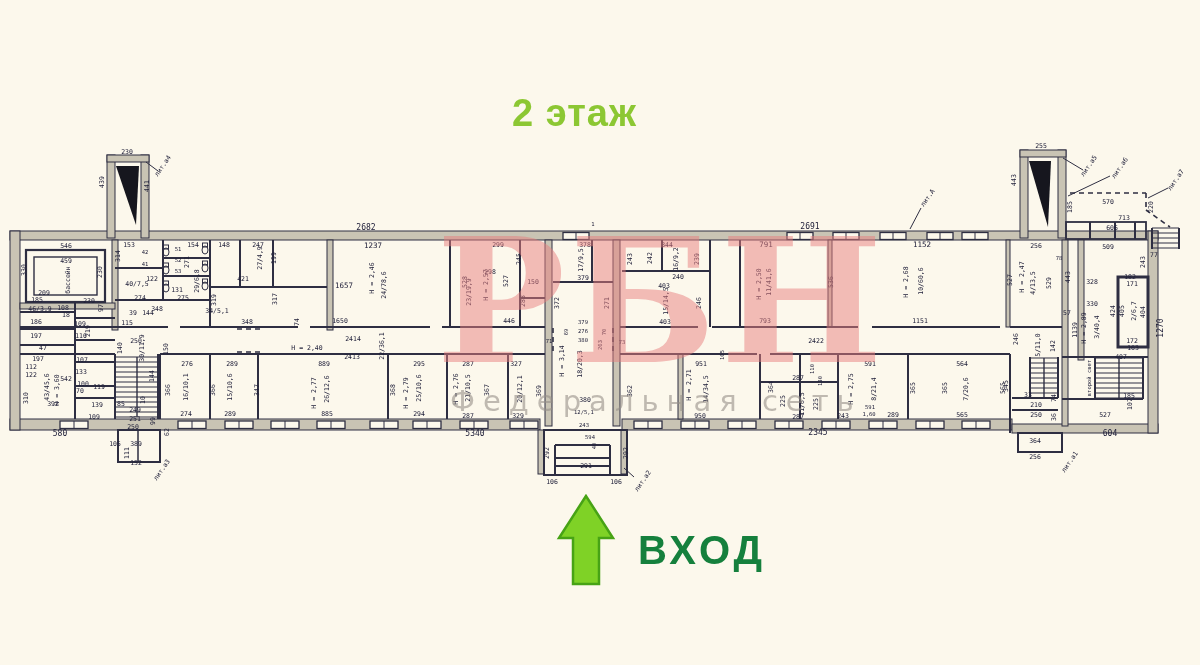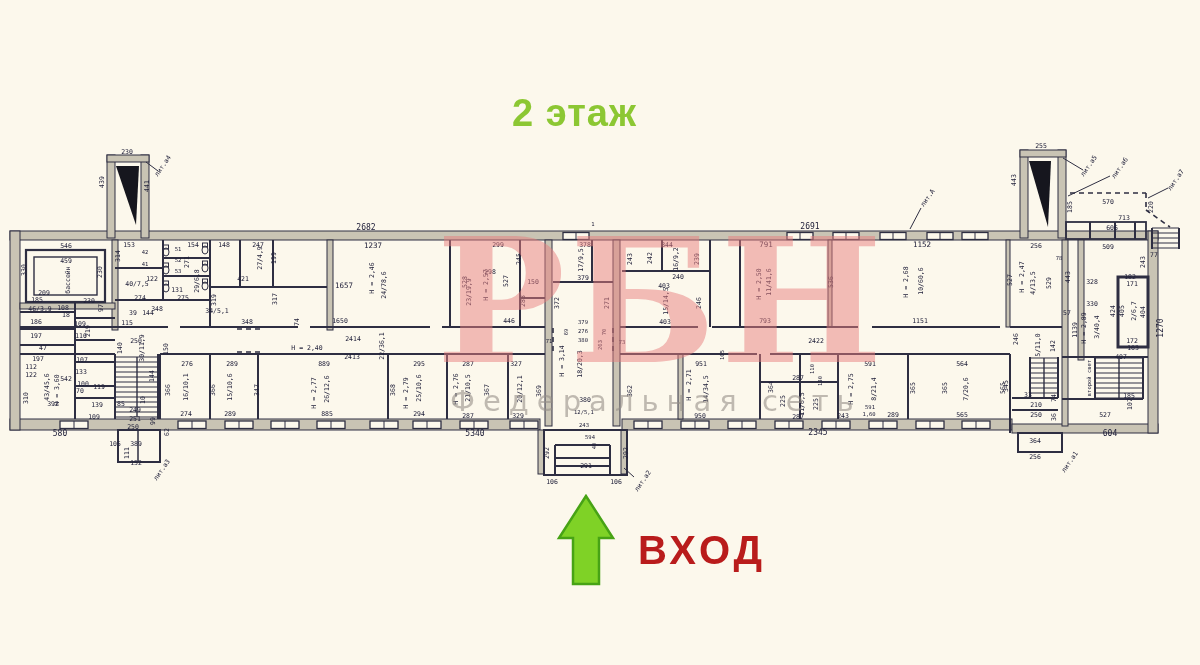--- a/index.html
+++ b/index.html
@@ -496,14 +496,14 @@
       <text x="586" y="466" fill="#20203a" font-size="6.5" text-anchor="middle" dominant-baseline="middle" font-family="DejaVu Sans Mono, monospace">291</text>
       <text x="552" y="482" fill="#20203a" font-size="6.5" text-anchor="middle" dominant-baseline="middle" font-family="DejaVu Sans Mono, monospace">106</text>
       <text x="616" y="482" fill="#20203a" font-size="6.5" text-anchor="middle" dominant-baseline="middle" font-family="DejaVu Sans Mono, monospace">106</text>
       <text x="590" y="437" fill="#20203a" font-size="5.5" text-anchor="middle" dominant-baseline="middle" font-family="DejaVu Sans Mono, monospace">594</text>
       <text x="594" y="446" fill="#20203a" font-size="5.5" text-anchor="middle" dominant-baseline="middle" font-family="DejaVu Sans Mono, monospace" transform="rotate(-90 594 446)">40</text>
       <polygon points="586,496 559,538 573,538 573,584 599,584 599,538 613,538" fill="#7fd226" stroke="#47a315" stroke-width="2.5"></polygon>
     </svg>
   <div class="wm-main" style="color: rgba(231, 126, 126, 0.5);">РБН</div>
   <div class="wm-sub" style="color: rgba(150, 144, 136, 0.6);">Федеральная сеть</div>
   <div class="page-title" style="color: rgb(140, 199, 51);">2 этаж</div>
-  <div class="entrance-label" style="color: #b91c1c;">ВХОД</div>
+  <div class="entrance-label" style="color: #15803d;">ВХОД</div>
 </div>
 
 </body></html>

